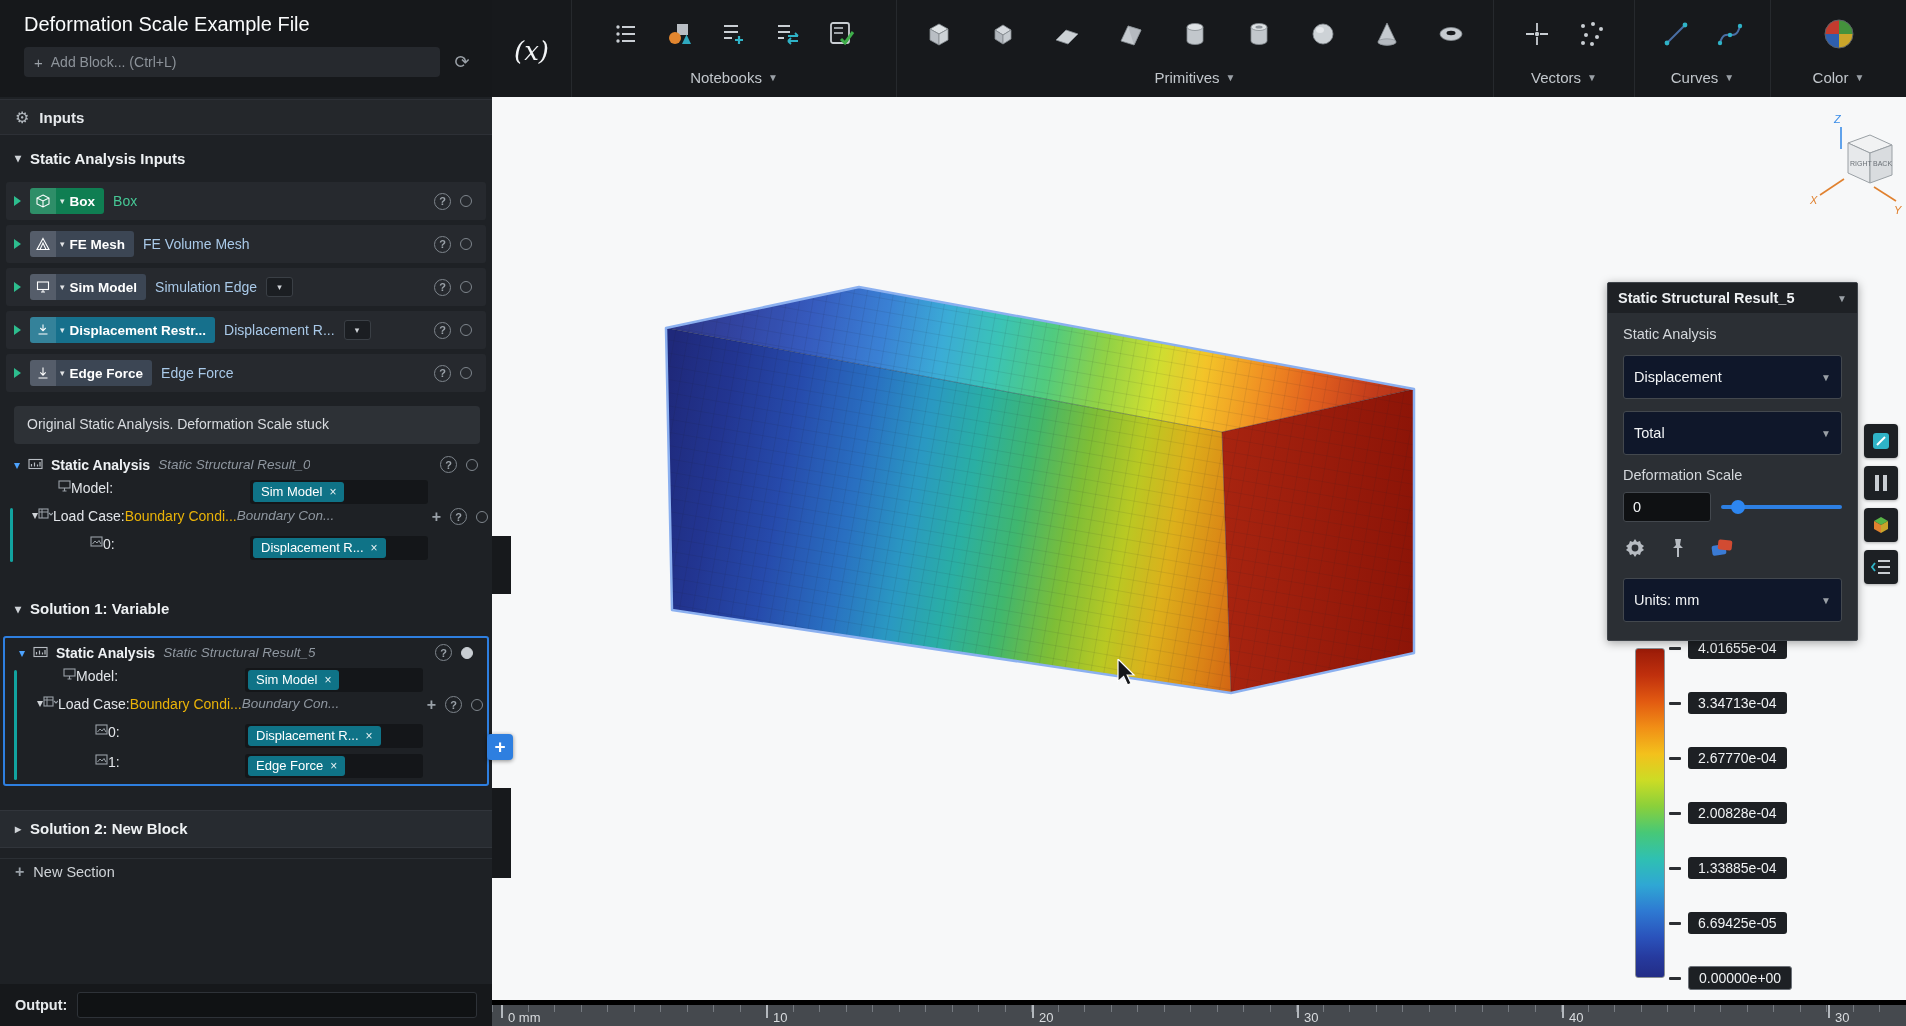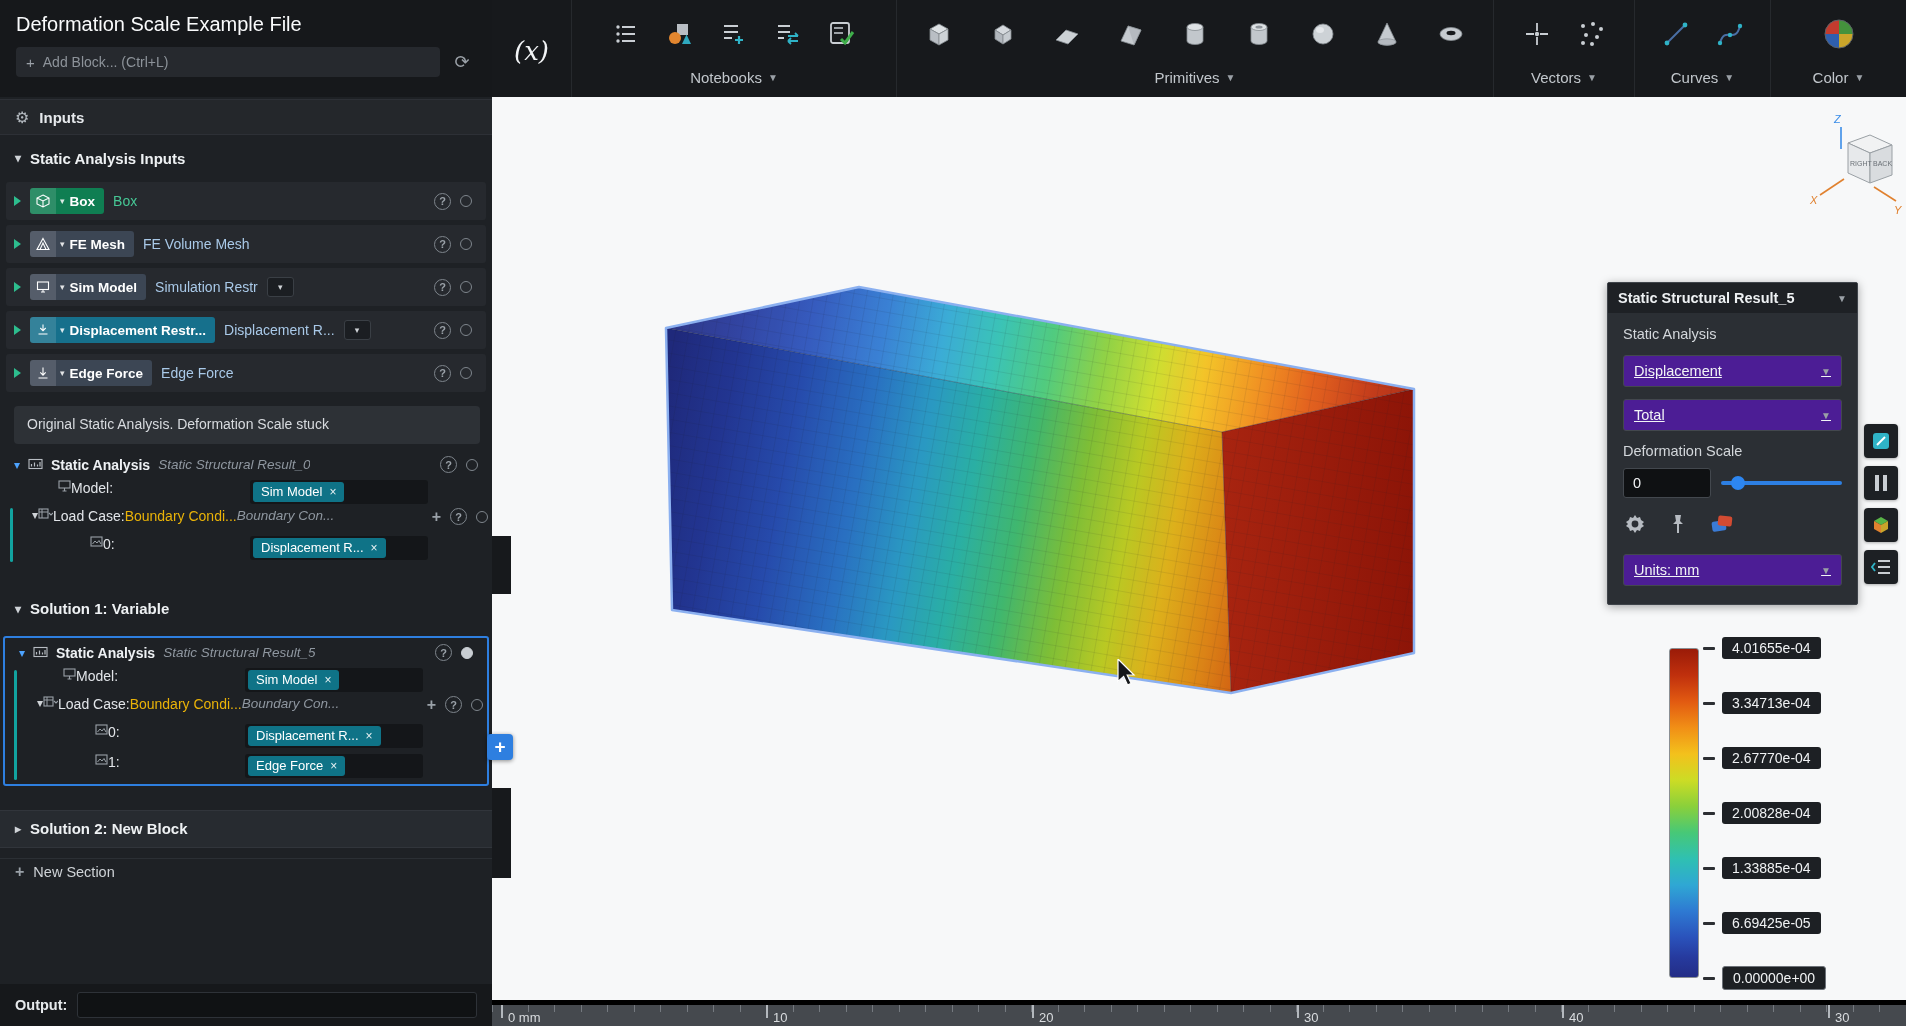--- a/index.html
+++ b/index.html
@@ -2,21 +2,21 @@
 <html><head>
 <meta charset="utf-8">
 <style>
   *{box-sizing:border-box;margin:0;padding:0;}
   html,body{width:1906px;height:1026px;}
   body{position:relative;overflow:hidden;background:#101214;font-family:"Liberation Sans",sans-serif;}
 
   
   .sidebar{position:absolute;left:0;top:0;width:492px;height:1026px;background:#1e2125;color:#dfe3e7;z-index:5;display:flex;flex-direction:column;}
   .sidebar>*{flex:none;}
-  .sb-header{height:97px;background:#16181b;padding:13px 16px 0 16px;}
+  .sb-header{height:97px;background:#16181b;padding:13px 16px 0 24px;}
   .sb-title{font-size:20px;color:#fafbfc;font-weight:400;}
   .addblock-row{display:flex;align-items:center;margin-top:11px;gap:8px;}
   .addblock-field{flex:1;height:30px;background:#26292e;border-radius:4px;display:flex;align-items:center;gap:8px;padding:0 10px;color:#8d939a;font-size:14px;}
   .plus-glyph{font-size:15px;color:#9aa0a7;}
   .refresh-btn{width:28px;height:28px;display:flex;align-items:center;justify-content:center;color:#9aa0a7;font-size:18px;border-radius:4px;}
   .sb-desc{padding:5px 16px 0;color:#6f757c;font-size:14px;height:26px;}
   .section-row{height:36px;margin-top:2px;background:#24272b;border-top:1px solid #2d3036;border-bottom:1px solid #2d3036;display:flex;align-items:center;gap:10px;padding:0 15px;font-size:15px;font-weight:700;color:#e6e9ec;}
   .gear{color:#b2b8be;font-size:16px;font-weight:400;}
   .group-header{height:38px;margin-top:4px;display:flex;align-items:center;gap:9px;padding:0 15px;font-size:15px;font-weight:700;color:#eef1f3;}
   .group-header.banded{background:#272b30;border-top:1px solid #31353b;border-bottom:1px solid #31353b;margin-top:24px;}
@@ -82,32 +82,32 @@
   .ruler .minor{position:absolute;left:0;top:0;right:0;height:7px;background:repeating-linear-gradient(90deg,#74797f 0 1px,transparent 1px 26.5px);background-position:9px 0;}
   .tickM{position:absolute;top:0;width:2px;height:13px;background:#b3b8bd;}
   .ruler-label{position:absolute;top:5px;font-size:13px;color:#d9dcdf;white-space:nowrap;}
 
   
   .props{position:absolute;left:1607px;top:282px;width:251px;background:#2b2f34;border:1px solid #3f444a;border-radius:2px;box-shadow:0 2px 10px rgba(0,0,0,.35);z-index:4;color:#e6e9ec;}
   .props-header{height:30px;background:#1e2125;display:flex;align-items:center;padding:0 10px;font-size:14.5px;font-weight:700;color:#eef1f3;}
   .props-header .tb-caret{margin-left:auto;}
   .props-body{padding:13px 15px 16px;}
   .props-sub{font-size:14.5px;color:#d3d7db;margin-bottom:13px;}
-  .select{height:32px;background:#4c1d95;border:1px solid #43484e;border-radius:3px;display:flex;align-items:center;padding:0 10px;font-size:14.5px;color:#f2f4f6;margin-bottom:12px;text-decoration:underline;}
+  .select{height:44px;background:#0f172a;border:1px solid #43484e;border-radius:3px;display:flex;align-items:center;padding:0 10px;font-size:14.5px;color:#f2f4f6;margin-bottom:12px;}
   .select .tb-caret{margin-left:auto;}
   .props-label{font-size:14.5px;color:#d3d7db;margin:4px 0 9px;}
   .def-row{display:flex;align-items:center;gap:10px;margin-bottom:16px;}
   .num-input{width:88px;height:30px;background:#0f1113;border:1px solid #43484e;border-radius:3px;display:flex;align-items:center;padding:0 9px;font-size:14.5px;color:#f2f4f6;}
   .slider{flex:1;position:relative;height:14px;}
   .slider .track{position:absolute;left:0;right:0;top:5px;height:4px;background:#2d7fe2;border-radius:2px;}
   .slider .knob{position:absolute;left:8%;top:0;width:14px;height:14px;border-radius:50%;background:#2d86f0;}
   .props-icons{display:flex;align-items:center;gap:24px;margin:4px 2px 16px;}
 
   
-  .legend{position:absolute;left:1669px;top:636px;width:210px;height:368px;z-index:2;}
+  .legend{position:absolute;left:1635px;top:636px;width:210px;height:368px;z-index:2;}
   .legend-bar{position:absolute;left:0;top:12px;width:30px;height:330px;border-radius:3px;border:1px solid #8a8f94;
     background:linear-gradient(180deg,#9a1b08 0%,#c0300d 8%,#e25a11 16%,#f18f16 24%,#f3c11c 32%,#ccdc25 40%,#8ad03b 48%,#47c877 56%,#2fc0b2 64%,#2fa7d4 72%,#2e79d2 80%,#2a52bb 88%,#263a9e 94%,#232d86 100%);}
   .legend-row{position:absolute;left:34px;height:24px;display:flex;align-items:center;gap:7px;}
   .legend-dash{width:12px;height:3px;background:#2c2f33;border-radius:1px;}
   .legend-chip{background:#1d2024;border-radius:3px;padding:3px 10px;font-size:14px;color:#f0f2f4;white-space:nowrap;}
   .legend-chip.active{border:1px solid #6d7279;}
 
   
   .mini-col{position:absolute;right:6px;top:424px;width:36px;display:flex;flex-direction:column;gap:8px;z-index:4;}
   .mini-btn{width:34px;height:34px;background:#1d2024;border-radius:4px;display:flex;align-items:center;justify-content:center;box-shadow:0 1px 3px rgba(0,0,0,.3);}
@@ -178,21 +178,21 @@
     <div class="chip slate">
       <span class="chip-ic">
           <svg width="14" height="14" viewBox="0 0 14 14">
             <rect x="1.5" y="2" width="11" height="7.5" fill="none" stroke="#fff" stroke-width="1.1"></rect>
             <path d="M5 12 H9 M7 9.5 V12" stroke="#fff" stroke-width="1.1"></path>
           </svg>
         </span>
       <span class="chip-caret">▾</span>
       <span class="chip-label">Sim Model</span>
     </div>
-    <span class="blk-value">Simulation Restr</span>
+    <span class="blk-value">Simulation Edge</span>
     <span class="mini-dd">▾</span>
     <span class="row-icons">
       <span class="help-ic">?</span>
       <span class="vis-ic"></span>
     </span>
   </div>
 
   <div class="blk-row">
     <span class="tri"></span>
     <div class="chip teal">

